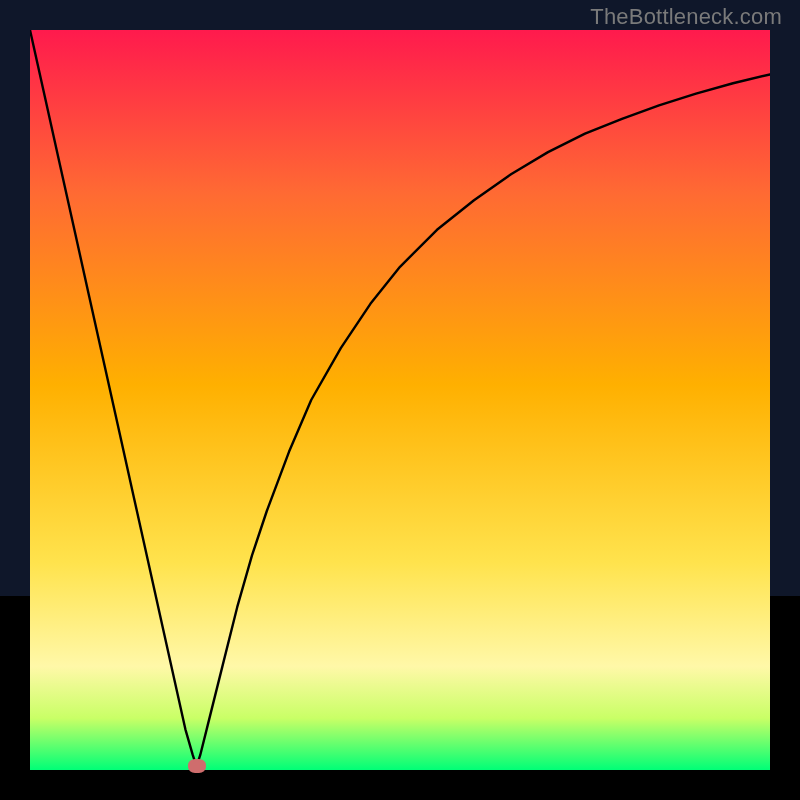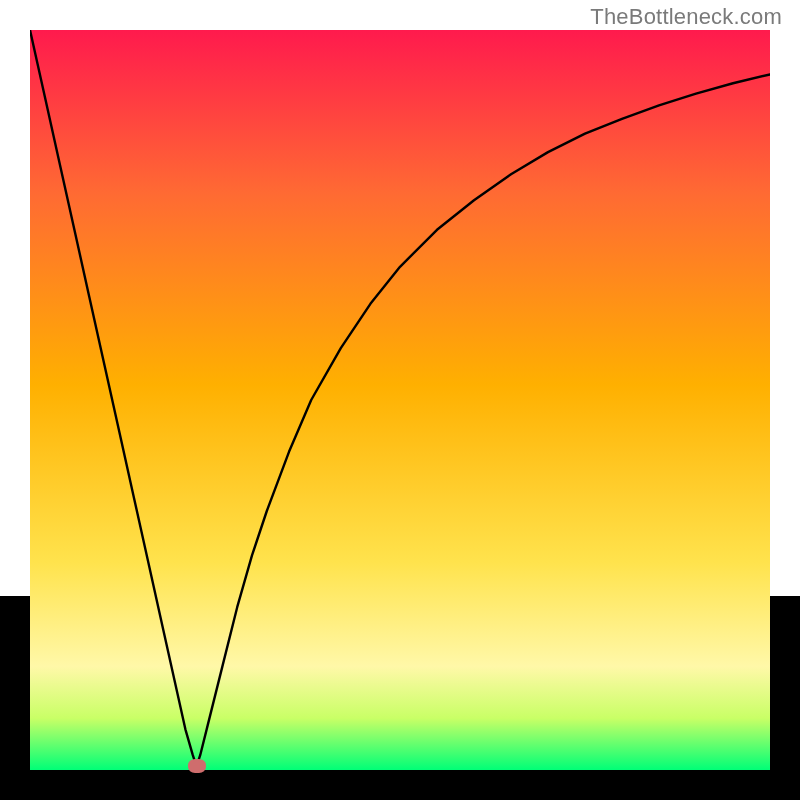--- a/index.html
+++ b/index.html
@@ -8,21 +8,21 @@
     width: 800px;
     height: 800px;
     background: #000;
     overflow: hidden;
     font-family: Arial, Helvetica, sans-serif;
   }
   .frame {
     position: relative;
     width: 800px;
     height: 596px;
-    background: #ffffff;
+    background: #0f172a;
   }
   .watermark {
     position: absolute;
     top: 4px;
     right: 18px;
     color: #7a7a7a;
     font-size: 22px;
     letter-spacing: 0.2px;
     z-index: 5;
   }

